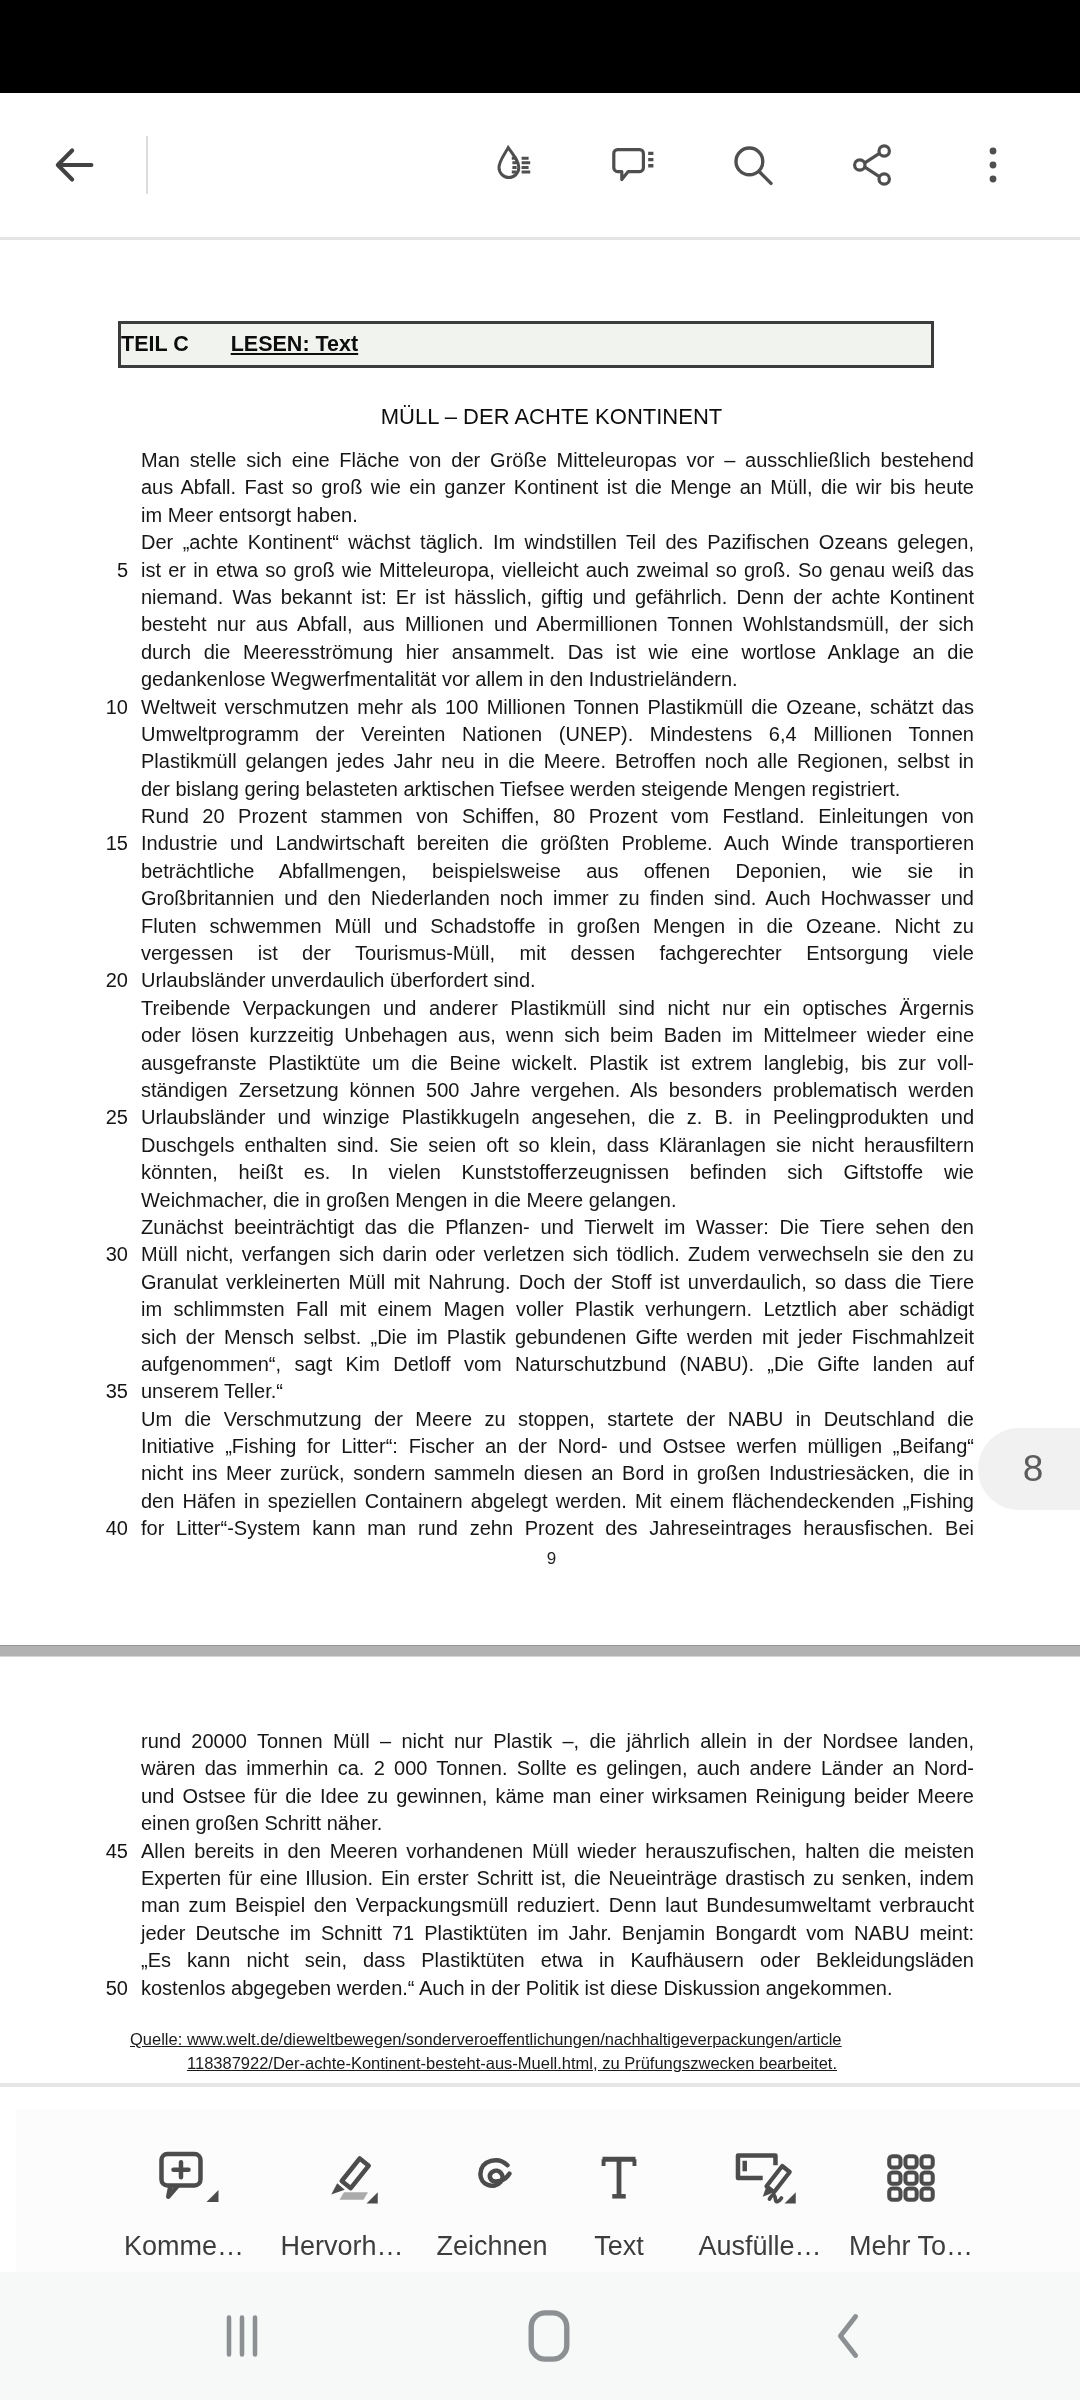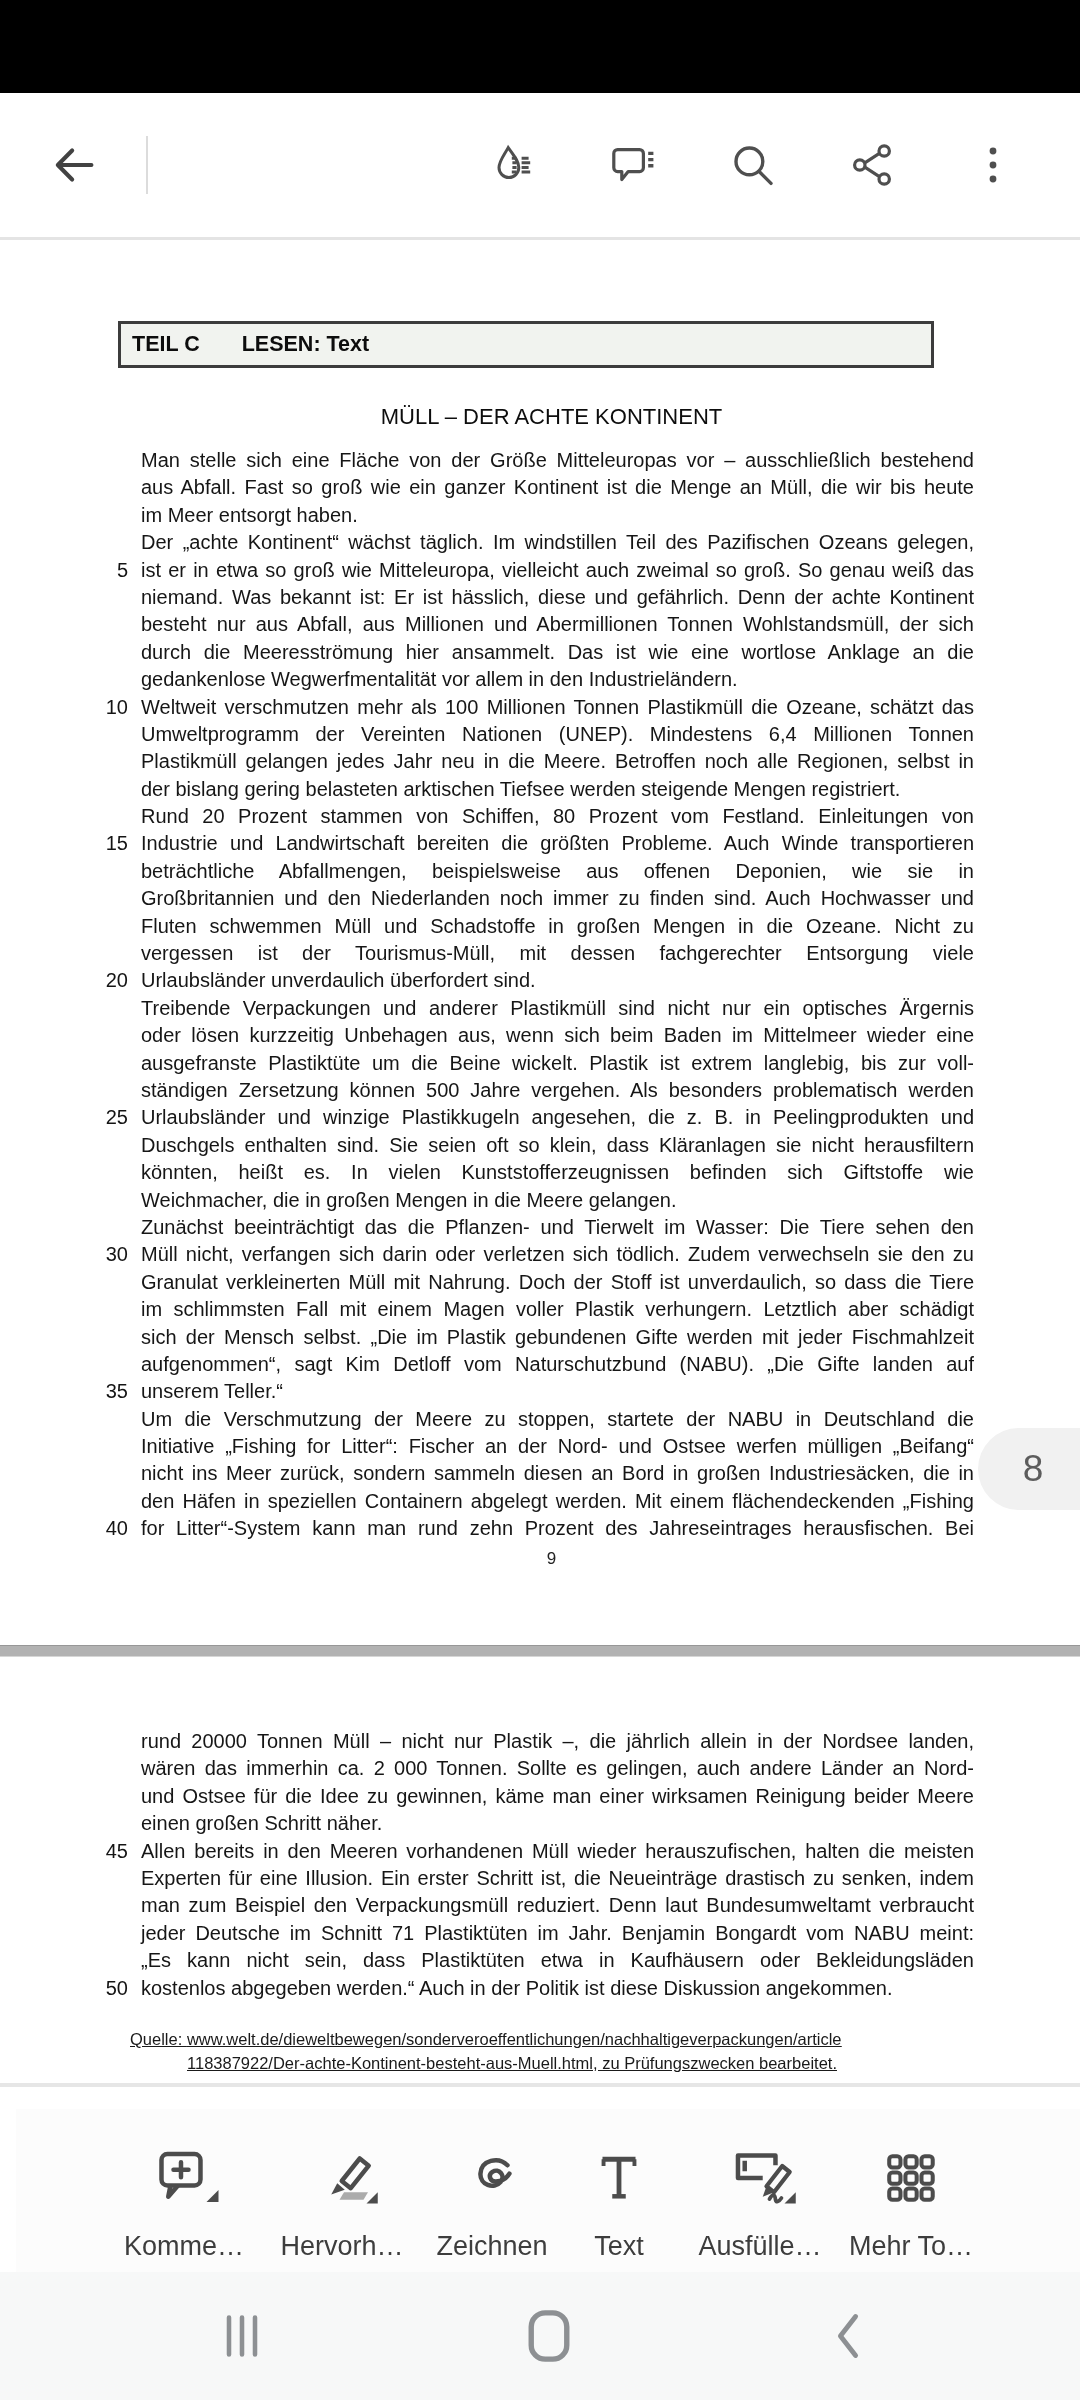--- a/index.html
+++ b/index.html
@@ -10,22 +10,22 @@
   
   .topbar{position:absolute;left:0;top:93px;width:1080px;height:144px;background:#fff;
           border-bottom:3px solid #e4e4e4;display:flex;align-items:center;}
   .back-btn{margin-left:46px;width:54px;height:54px;display:flex;align-items:center;justify-content:center;}
   .topbar-divider{width:2px;height:58px;background:#dcdcdc;margin-left:46px;}
   .topbar-actions{margin-left:auto;margin-right:63px;display:flex;gap:72px;align-items:center;}
   .tb-icon{width:48px;height:48px;display:flex;align-items:center;justify-content:center;}
   
   .doc-headerbox{position:absolute;left:118px;top:321px;width:816px;height:47px;box-sizing:border-box;
           border:3px solid #3c3c3c;background:#f1f3ef;display:flex;align-items:center;
-          font-weight:bold;font-size:21.5px;color:#0d0d0d;padding-left:11px;}
-  .doc-headerbox .part2{margin-left:42px;}
+          font-weight:bold;font-size:21.5px;color:#0d0d0d;}
+  .doc-headerbox .part2{margin-left:42px;text-decoration:underline;}
   .doc-title{position:absolute;left:135px;top:404px;width:833px;text-align:center;
           font-weight:normal;font-size:22px;color:#0d0d0d;}
   .lines{position:absolute;left:88px;width:886px;}
   .lines-p1{top:447px;}
   .lines-p2{top:1728px;}
   .line-row{display:flex;height:27.4px;line-height:27.4px;overflow:hidden;}
   .line-num{width:40px;text-align:right;font-size:20px;color:#141414;flex:none;}
   .line-text{margin-left:13px;width:838px;font-size:20px;color:#161616;
           text-align:justify;text-align-last:justify;}
   .line-text.para-end{text-align-last:left;}
@@ -131,21 +131,21 @@
       <div class="line-row">
         <span class="line-num"></span>
         <span class="line-text">Der „achte Kontinent“ wächst täglich. Im windstillen Teil des Pazifischen Ozeans gelegen,</span>
       </div>
       <div class="line-row">
         <span class="line-num">5</span>
         <span class="line-text">ist er in etwa so groß wie Mitteleuropa, vielleicht auch zweimal so groß. So genau weiß das</span>
       </div>
       <div class="line-row">
         <span class="line-num"></span>
-        <span class="line-text">niemand. Was bekannt ist: Er ist hässlich, diese und gefährlich. Denn der achte Kontinent</span>
+        <span class="line-text">niemand. Was bekannt ist: Er ist hässlich, giftig und gefährlich. Denn der achte Kontinent</span>
       </div>
       <div class="line-row">
         <span class="line-num"></span>
         <span class="line-text">besteht nur aus Abfall, aus Millionen und Abermillionen Tonnen Wohlstandsmüll, der sich</span>
       </div>
       <div class="line-row">
         <span class="line-num"></span>
         <span class="line-text">durch die Meeresströmung hier ansammelt. Das ist wie eine wortlose Anklage an die</span>
       </div>
       <div class="line-row">

